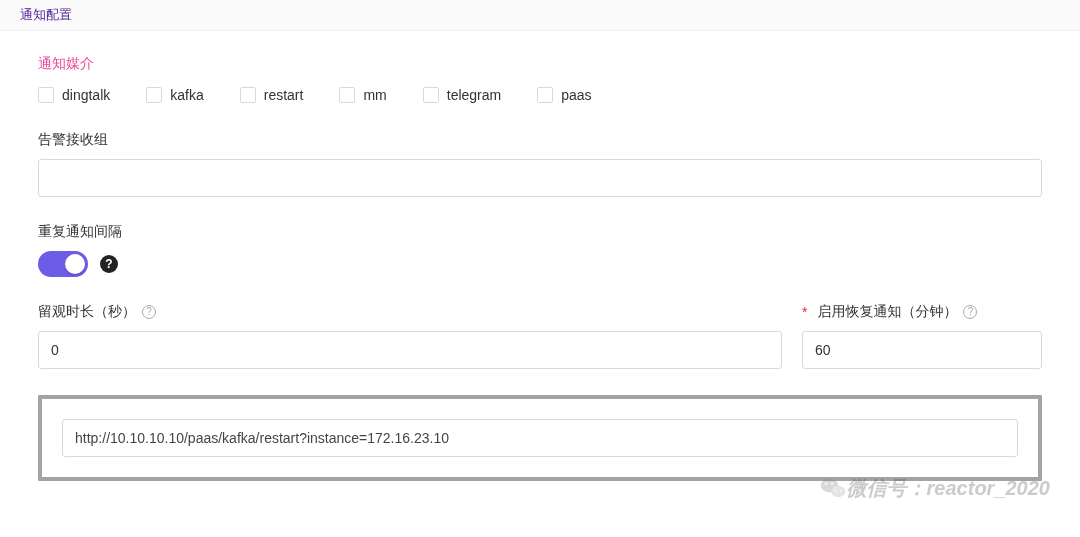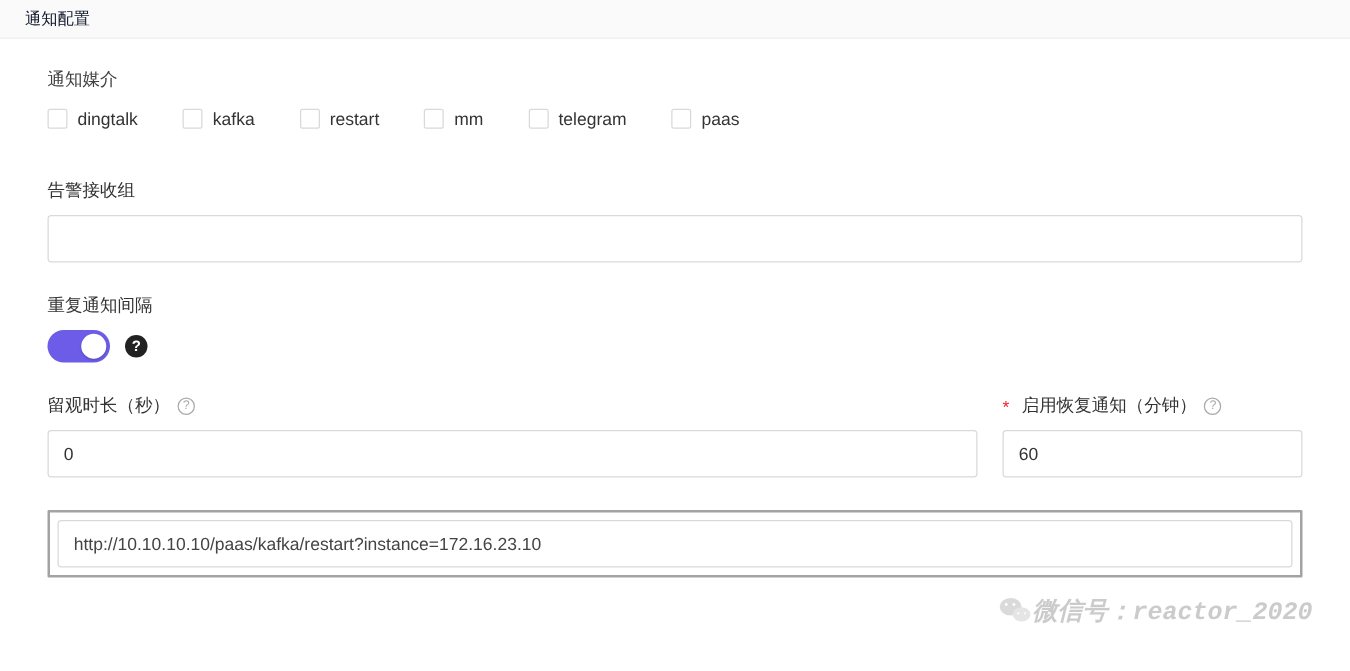--- a/index.html
+++ b/index.html
@@ -9,36 +9,36 @@
     }
     body {
       font-family: -apple-system, BlinkMacSystemFont, "Segoe UI", "PingFang SC", "Microsoft YaHei", sans-serif;
       font-size: 14px;
       color: #333;
       background: #fff;
     }
     .page-header {
       padding: 6px 20px;
       border-bottom: 1px solid #eee;
-      color: #0f172a;
+      color: #4c1d95;
       font-size: 13px;
       background: #fafafa;
     }
     .content {
       padding: 24px 38px;
     }
     .section-label {
       font-size: 14px;
-      color: #404040;
+      color: #ec4899;
       margin-bottom: 14px;
     }
     .checkbox-row {
       display: flex;
       gap: 36px;
-      margin-bottom: 41px;
+      margin-bottom: 28px;
     }
     .checkbox-item {
       display: inline-flex;
       align-items: center;
       gap: 8px;
       cursor: pointer;
     }
     .checkbox-box {
       width: 16px;
       height: 16px;
@@ -139,22 +139,22 @@
       border-radius: 50%;
       display: inline-flex;
       align-items: center;
       justify-content: center;
       line-height: 1;
       font-size: 12px;
       color: #555;
       cursor: pointer;
     }
     .callback-box {
-      border: 2px solid #a3a3a3;
-      padding: 6px;
+      border: 4px solid #a3a3a3;
+      padding: 20px;
       border-radius: 1px;
     }
     .callback-input {
       width: 100%;
       height: 38px;
       border: 1px solid #d9d9d9;
       border-radius: 3px;
       padding: 0 12px;
       font-size: 14px;
       color: #444;
@@ -162,21 +162,20 @@
     }
     .watermark {
       position: absolute;
       right: 30px;
       bottom: 35px;
       display: flex;
       align-items: center;
       gap: 0;
       opacity: 0.3;
       pointer-events: none;
-      font-family: Liberation Mono, monospace;
     }
     .watermark-text {
       font-size: 20px;
       font-weight: bold;
       color: #555;
       font-style: italic;
     }
     .wechat-icon {
       width: 28px;
       height: 28px;

